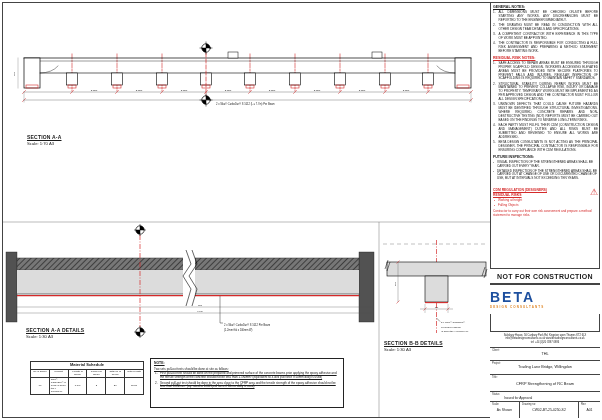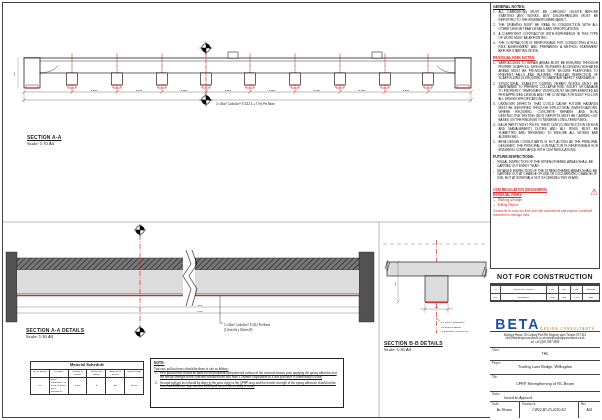--- a/index.html
+++ b/index.html
@@ -39,21 +39,21 @@
   .bullet{position:relative;padding-left:5px;margin:1px 0;}
   .bullet::before{content:"▪";position:absolute;left:1px;}
   .cdm-para{margin-top:2.5px;}
   
   .tb{position:absolute;left:490px;width:110px;border-top:0.7px solid #444;box-sizing:border-box;background:#fff;}
   #stamp{top:268px;height:16px;border-bottom:0.7px solid #444;display:flex;align-items:center;justify-content:center;
          font-size:7px;font-weight:bold;letter-spacing:.3px;}
   #revtbl{top:284px;height:17px;}
   #revtbl table{width:100%;height:100%;border-collapse:collapse;table-layout:fixed;}
   #revtbl td{border:0.5px solid #444;font-size:2.2px;text-align:center;padding:0;overflow:hidden;white-space:nowrap;}
-  #logo{top:301px;height:30px;display:flex;flex-direction:row;align-items:flex-end;justify-content:center;}
+  #logo{top:284px;height:30px;display:flex;flex-direction:column;align-items:flex-start;justify-content:center;}
   .logo-name{font-size:14px;font-weight:bold;color:#1d4f9e;letter-spacing:2px;line-height:1;}
   .logo-tag{font-size:3px;color:#e0882a;letter-spacing:1.1px;margin-top:1px;font-weight:bold;}
   #addr{top:331px;height:16px;font-size:2.6px;text-align:center;padding-top:1.5px;line-height:1.35;}
   .row{padding:1px 2px;}
   .lbl{font-size:2.6px;color:#333;display:block;}
   .val{display:block;text-align:center;}
   #client{top:347px;height:13px;} #client .val{font-size:3.8px;}
   #project{top:360px;height:14px;} #project .val{font-size:3.8px;}
   #dtitle{top:374px;height:17px;} #dtitle .val{font-size:3.9px;margin-top:2px;}
   #status{top:391px;height:10px;} #status .val{font-size:3.3px;text-align:left;padding-left:12px;}

